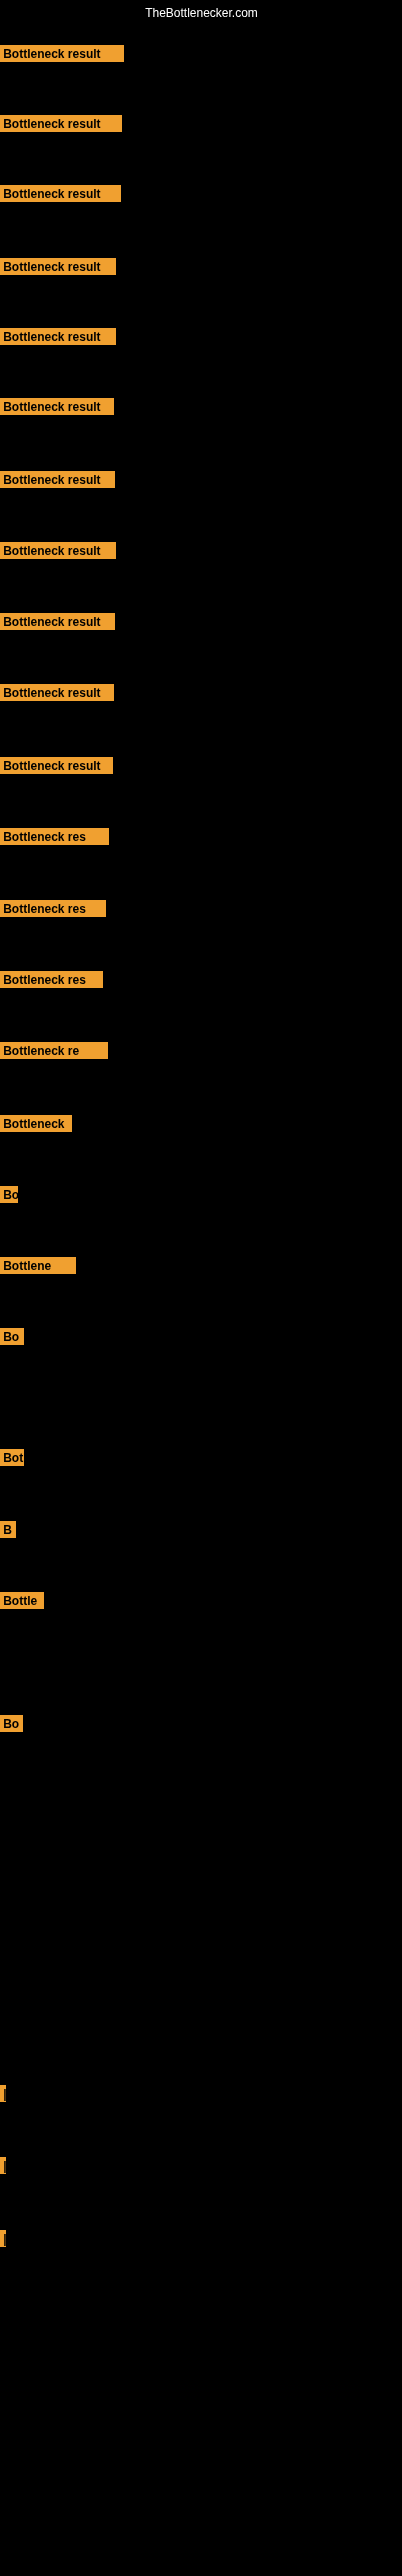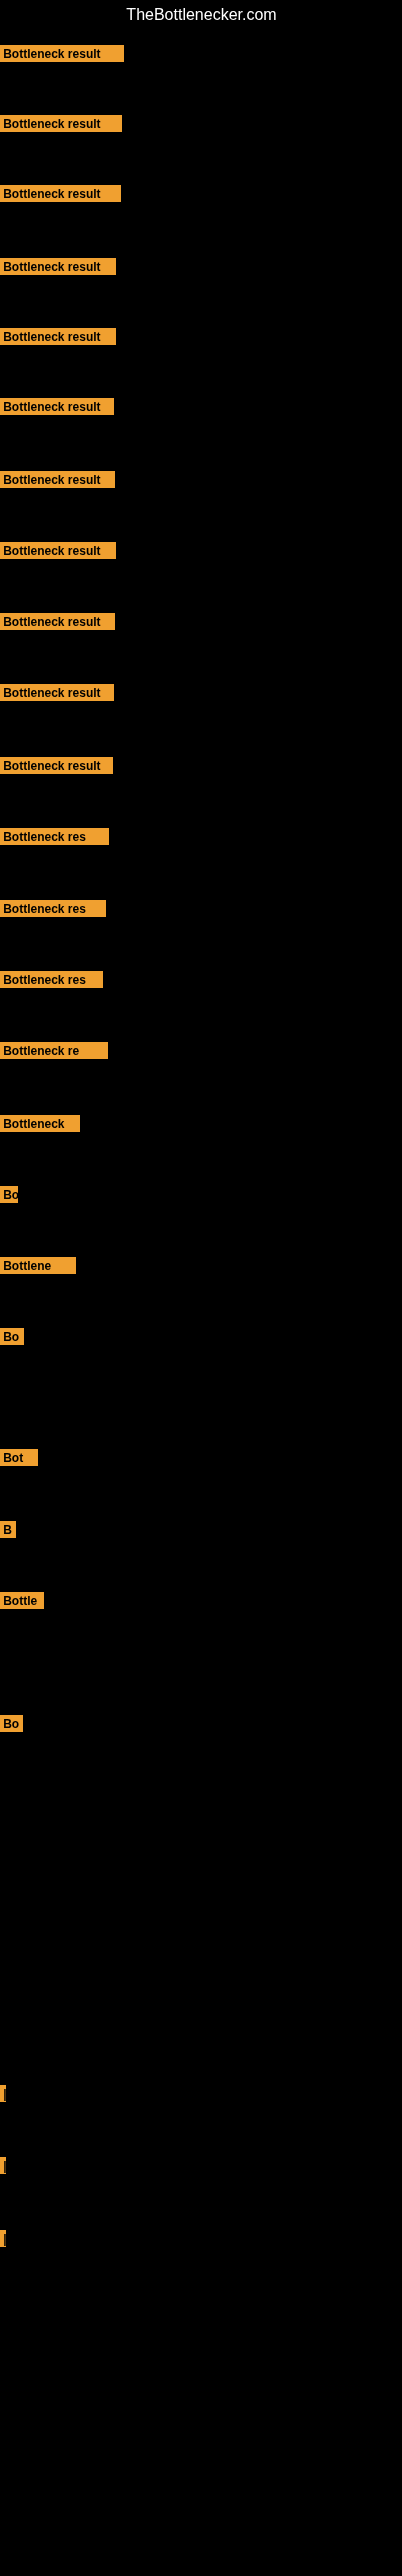--- a/index.html
+++ b/index.html
@@ -13,21 +13,21 @@
       min-height: 2576px;
       font-family: Arial, sans-serif;
       position: relative;
     }
     .site-title {
       position: absolute;
       top: 6.4px;
       left: 50%;
       transform: translateX(-50%);
       color: #ffffff;
-      font-size: 16px;
+      font-size: 12px;
       font-weight: normal;
       white-space: nowrap;
     }
     .bottleneck-badge {
       position: absolute;
       left: 0px;
       background-color: #f0a030;
       color: #000000;
       font-size: 12px;
       font-weight: bold;
@@ -50,25 +50,25 @@
     <div class="bottleneck-badge" style="top: 398px; width: 114px;">Bottleneck result</div>
     <div class="bottleneck-badge" style="top: 471px; width: 115px;">Bottleneck result</div>
     <div class="bottleneck-badge" style="top: 542px; width: 116px;">Bottleneck result</div>
     <div class="bottleneck-badge" style="top: 613px; width: 115px;">Bottleneck result</div>
     <div class="bottleneck-badge" style="top: 684px; width: 114px;">Bottleneck result</div>
     <div class="bottleneck-badge" style="top: 757px; width: 113px;">Bottleneck result</div>
     <div class="bottleneck-badge" style="top: 828px; width: 109px;">Bottleneck res</div>
     <div class="bottleneck-badge" style="top: 900px; width: 106px;">Bottleneck res</div>
     <div class="bottleneck-badge" style="top: 971px; width: 103px;">Bottleneck res</div>
     <div class="bottleneck-badge" style="top: 1042px; width: 108px;">Bottleneck re</div>
-    <div class="bottleneck-badge" style="top: 1115px; width: 80px;">Bottleneck</div>
+    <div class="bottleneck-badge" style="top: 1115px; width: 72px;">Bottleneck</div>
     <div class="bottleneck-badge" style="top: 1186px; width: 18px;">Bottl</div>
     <div class="bottleneck-badge" style="top: 1257px; width: 76px;">Bottlene</div>
     <div class="bottleneck-badge" style="top: 1328px; width: 24px;">Bo</div>
-    <div class="bottleneck-badge" style="top: 1449px; width: 38px;">Bot</div>
+    <div class="bottleneck-badge" style="top: 1449px; width: 24px;">Bot</div>
     <div class="bottleneck-badge" style="top: 1521px; width: 16px;">B</div>
     <div class="bottleneck-badge" style="top: 1592px; width: 44px;">Bottle</div>
     <div class="bottleneck-badge" style="top: 1715px; width: 22.5px;">Bo</div>
     <div class="bottleneck-badge" style="top: 2085px; width: 6.4px;">|</div>
     <div class="bottleneck-badge" style="top: 2157px; width: 6.4px;">|</div>
     <div class="bottleneck-badge" style="top: 2230px; width: 6.4px;">|</div>
   </div>
 
 
 </body></html>

